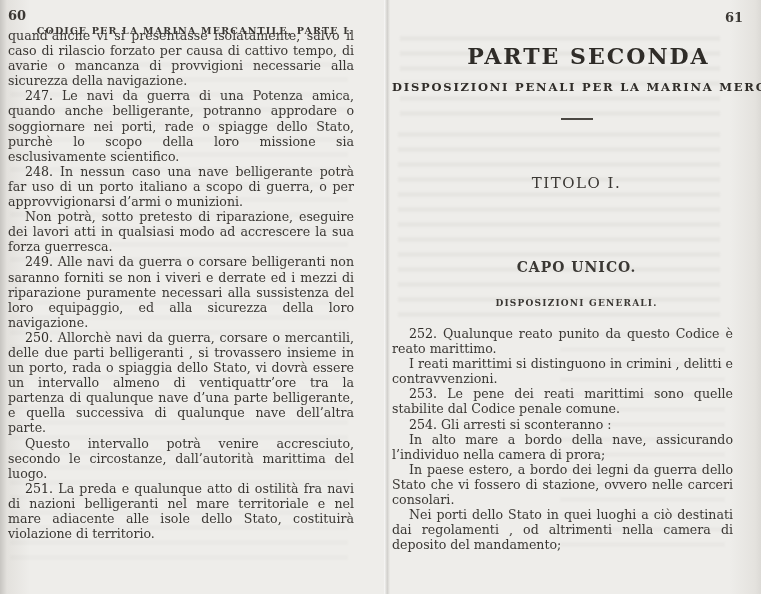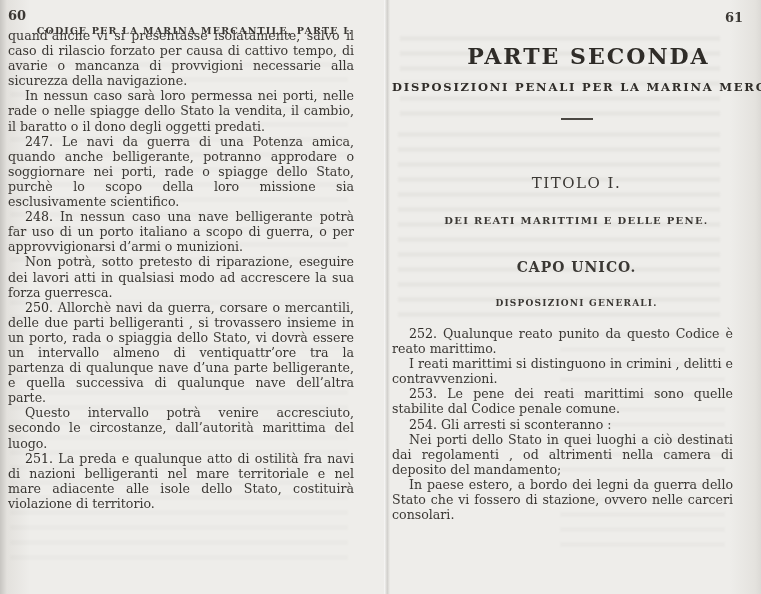--- a/index.html
+++ b/index.html
@@ -96,48 +96,48 @@
 
 <div class="scan">
 
   <div class="page-left">
     <div class="running-head">
       <span class="pgnum">60</span>
       <span class="rh-title">CODICE PER LA MARINA MERCANTILE, PARTE I.</span>
     </div>
     <div class="body-text" id="left-body">
         <p class="">quand’anche vi si presentasse isolatamente, salvo il caso di rilascio forzato per causa di cattivo tempo, di avarie o mancanza di provvigioni necessarie alla sicurezza della navigazione.</p>
-        <p class="indent">In nessun caso sarà loro permessa nei porti, nelle rade o nelle spiagge dello Stato la vendita, il cambio, il baratto o il dono degli oggetti predati.</p>
         <p class="indent"><b>247. </b>Le navi da guerra di una Potenza amica, quando anche belligerante, potranno approdare o soggiornare nei porti, rade o spiagge dello Stato, purchè lo scopo della loro missione sia esclusivamente scientifico.</p>
         <p class="indent"><b>248. </b>In nessun caso una nave belligerante potrà far uso di un porto italiano a scopo di guerra, o per approvvigionarsi d’armi o munizioni.</p>
         <p class="indent">Non potrà, sotto pretesto di riparazione, eseguire dei lavori atti in qualsiasi modo ad accrescere la sua forza guerresca.</p>
+        <p class="indent"><b>249. </b>Alle navi da guerra o corsare belligeranti non saranno forniti se non i viveri e derrate ed i mezzi di riparazione puramente necessari alla sussistenza del loro equipaggio, ed alla sicurezza della loro navigazione.</p>
         <p class="indent"><b>250. </b>Allorchè navi da guerra, corsare o mercantili, delle due parti belligeranti , si trovassero insieme in un porto, rada o spiaggia dello Stato, vi dovrà essere un intervallo almeno di ventiquattr’ore tra la partenza di qualunque nave d’una parte belligerante, e quella successiva di qualunque nave dell’altra parte.</p>
         <p class="indent">Questo intervallo potrà venire accresciuto, secondo le circostanze, dall’autorità marittima del luogo.</p>
         <p class="indent"><b>251. </b>La preda e qualunque atto di ostilità fra navi di nazioni belligeranti nel mare territoriale e nel mare adiacente alle isole dello Stato, costituirà violazione di territorio.</p>
       </div>
   </div>
 
   <div class="spine-crease"></div>
 
   <div class="page-right">
     <div class="pgnum-right">61</div>
     <h1 class="part-title">PARTE SECONDA</h1>
     <h2 class="part-subtitle">DISPOSIZIONI PENALI PER LA MARINA MERCANTILE</h2>
     <div class="divider-rule"></div>
     <h3 class="titolo-heading">TITOLO I.</h3>
-    <h4 class="titolo-subheading">DEI REATI MARITTIMI E DELLE PENE.</h4>
     <h3 class="capo-heading">CAPO UNICO.</h3>
     <h5 class="capo-subheading">DISPOSIZIONI GENERALI.</h5>
     <div class="body-text" id="right-body">
         <p class="indent"><b>252. </b>Qualunque reato punito da questo Codice è reato marittimo.</p>
         <p class="indent">I reati marittimi si distinguono in crimini , delitti e contravvenzioni.</p>
         <p class="indent"><b>253. </b>Le pene dei reati marittimi sono quelle stabilite dal Codice penale comune.</p>
         <p class="indent"><b>254. </b>Gli arresti si sconteranno :</p>
+        <p class="indent">In alto mare a bordo della nave, assicurando l’individuo nella camera di prora;</p>
+        <p class="indent">In paese estero, a bordo dei legni da guerra dello Stato che vi fossero di stazione, ovvero nelle carceri consolari.</p>
         <p class="indent">Nei porti dello Stato in quei luoghi a ciò destinati dai regolamenti , od altrimenti nella camera di deposito del mandamento;</p>
-        <p class="indent">In paese estero, a bordo dei legni da guerra dello Stato che vi fossero di stazione, ovvero nelle carceri consolari.</p>
       </div>
   </div>
 
   <div class="bleed b1"></div>
   <div class="bleed b2"></div>
   <div class="bleed b3"></div>
   <div class="bleed b4"></div>
   <div class="bleed b5"></div>
 
 </div>

